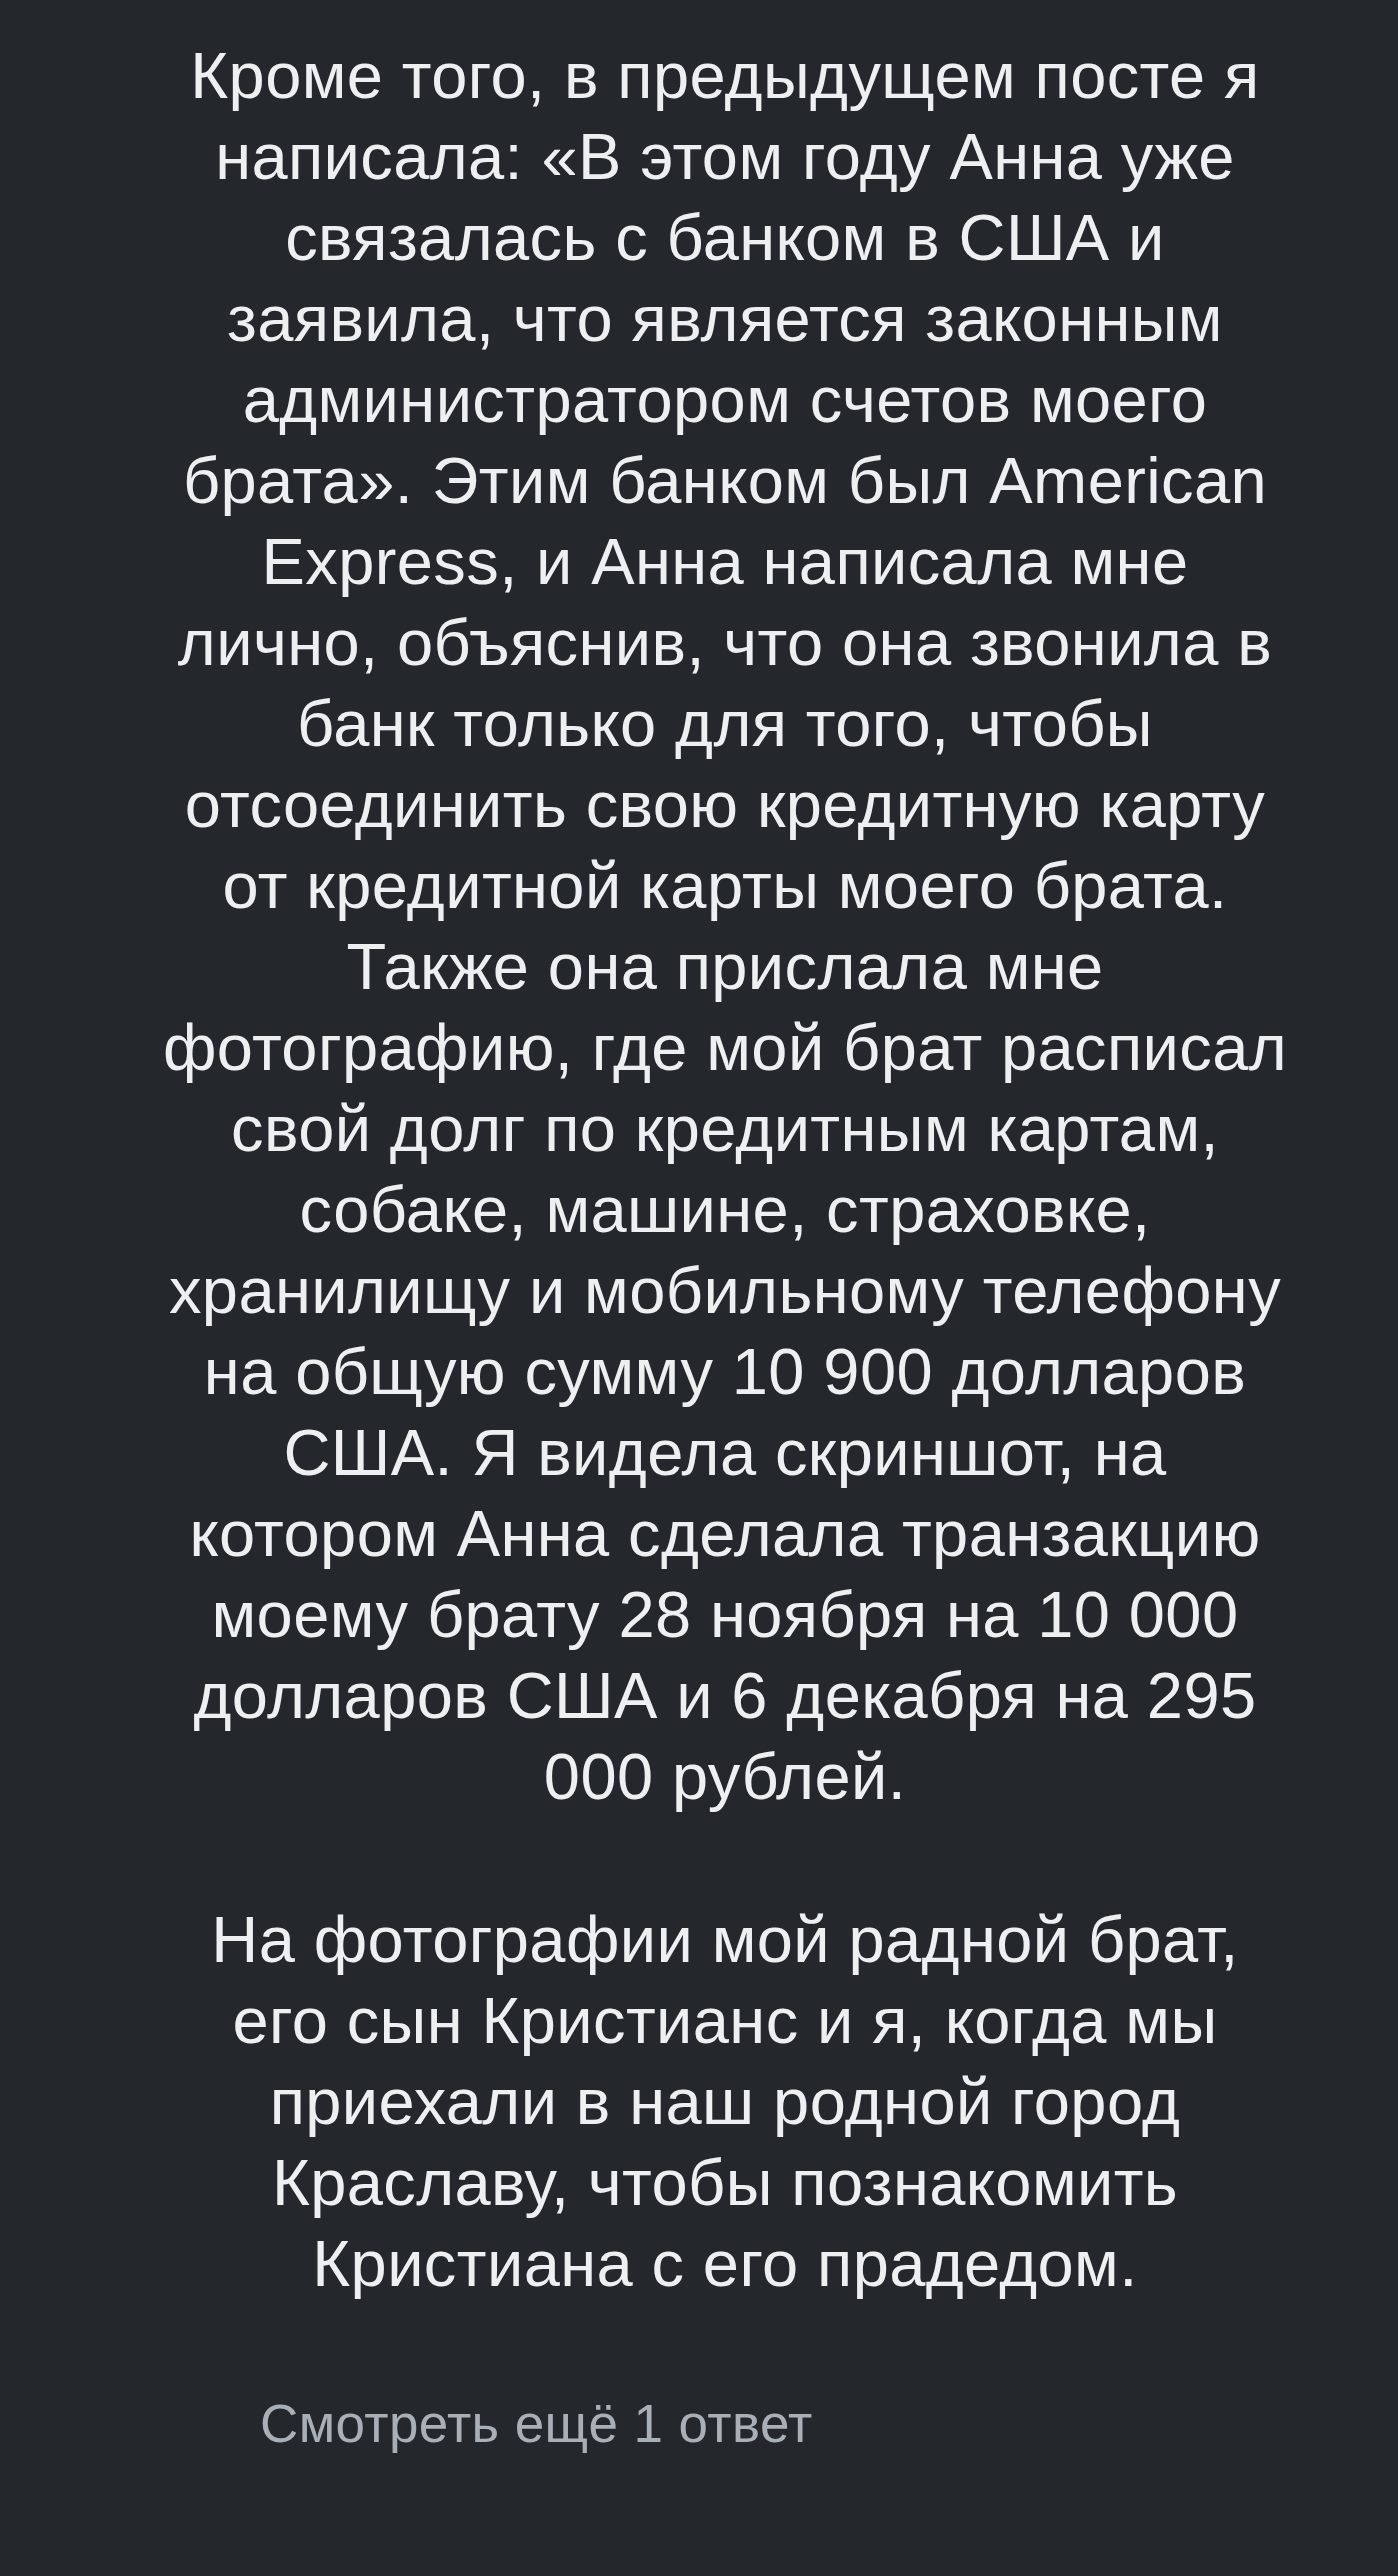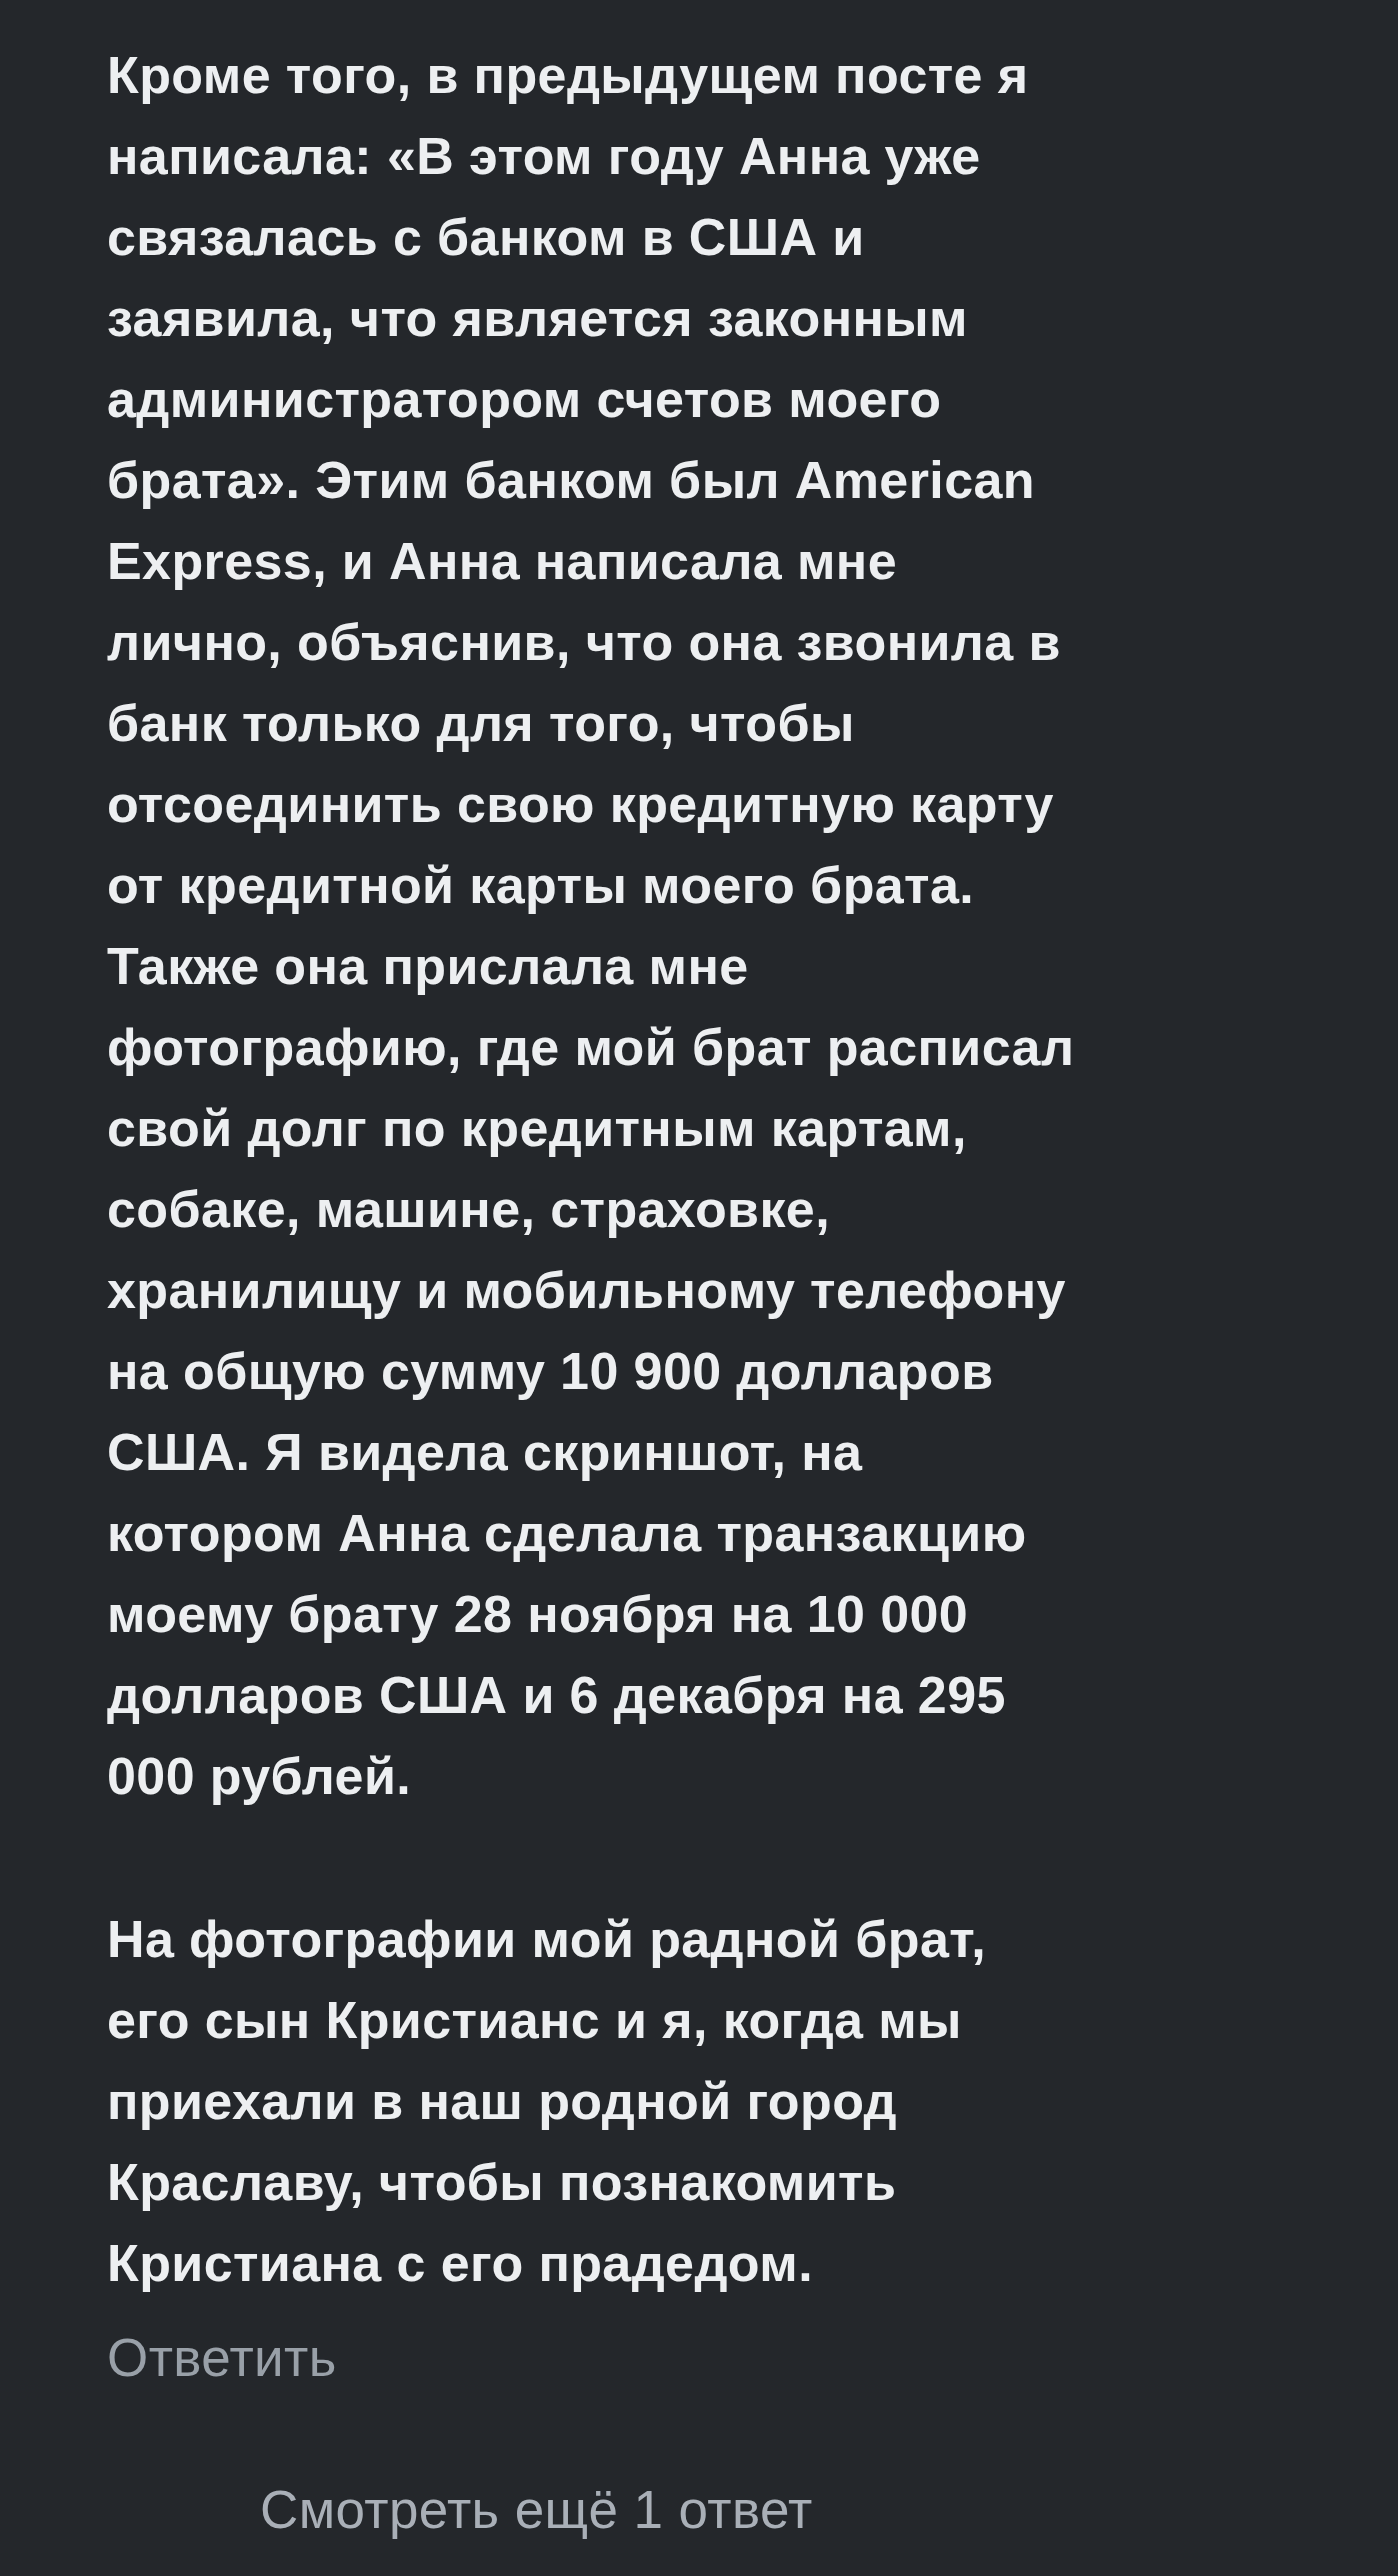--- a/index.html
+++ b/index.html
@@ -14,26 +14,27 @@
     overflow: hidden;
   }
   .comment-wrap {
     position: absolute;
     left: 107px;
     top: 35px;
     width: 1236px;
   }
   .comment-paragraph {
     color: #edeff1;
-    font-size: 52px;
+    font-size: 65px;
     line-height: 81px;
-    font-weight: 700;
+    font-weight: 400;
     letter-spacing: 0.4px;
     white-space: pre-line;
     margin: 0;
+    text-align: center;
   }
   .comment-paragraph.second {
     margin-top: 82px;
   }
   .reply-button {
     display: inline-block;
     margin-top: 20.6px;
     color: #99a0a8;
     font-size: 53px;
     line-height: 65px;
@@ -86,16 +87,15 @@
 США. Я видела скриншот, на
 котором Анна сделала транзакцию
 моему брату 28 ноября на 10 000
 долларов США и 6 декабря на 295
 000 рублей.</p>
   <p class="comment-paragraph second">На фотографии мой радной брат,
 его сын Кристианс и я, когда мы
 приехали в наш родной город
 Краславу, чтобы познакомить
 Кристиана с его прадедом.</p>
-  <button class="reply-button">Ответить</button>
   <button class="view-replies-button">Смотреть ещё 1 ответ</button>
 </div>
 
 
 </body></html>

